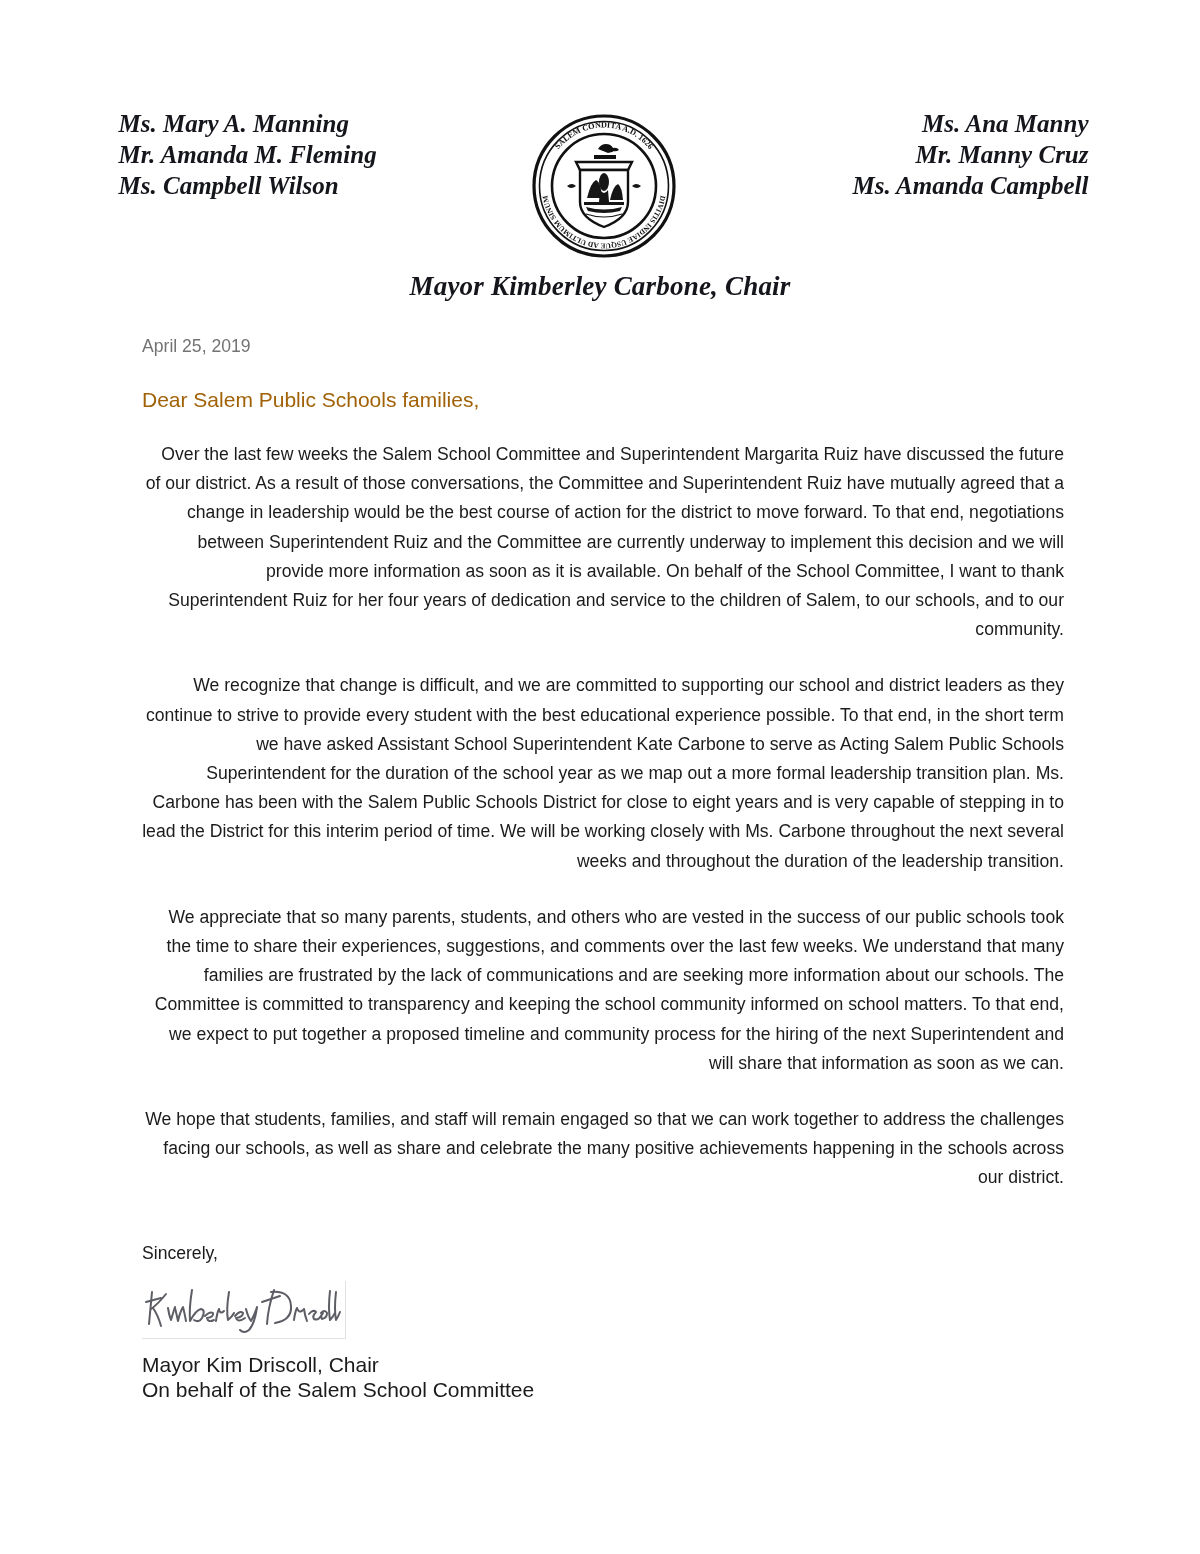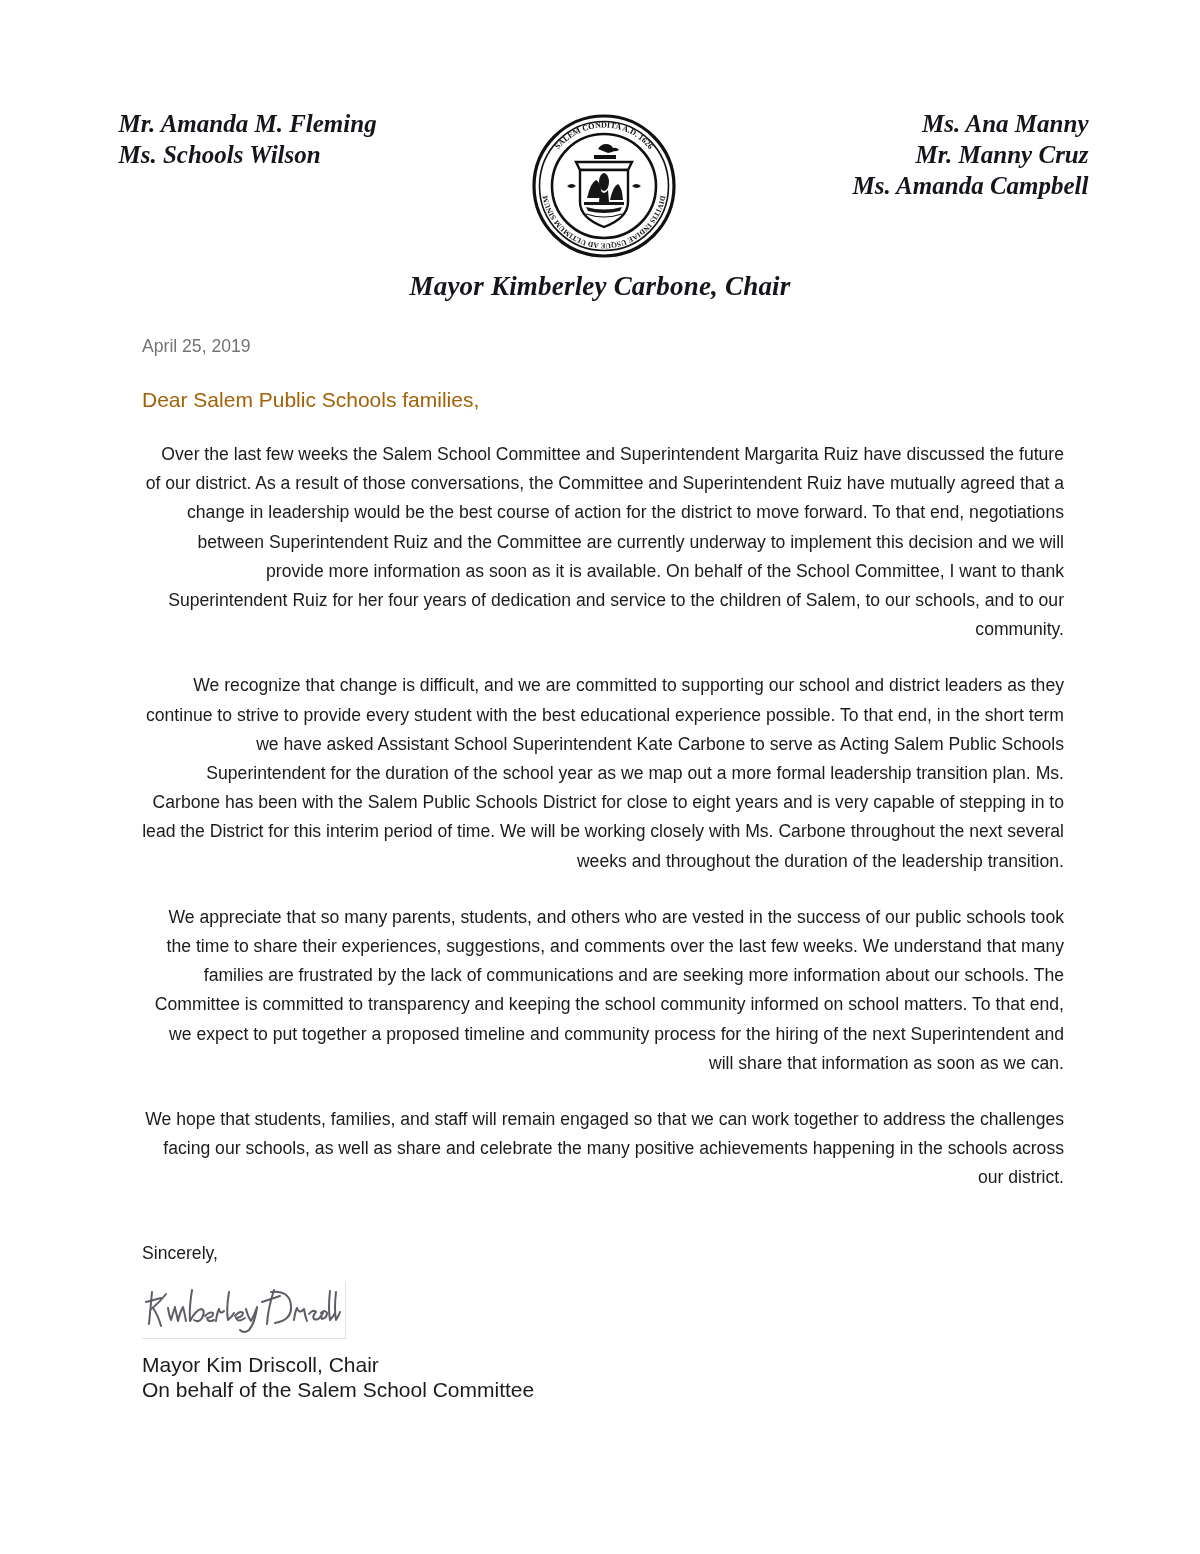--- a/index.html
+++ b/index.html
@@ -125,22 +125,23 @@
   .signoff div { white-space: nowrap; }
 </style>
 </head>
 <body>
 
 <div class="page">
 
   <div class="letterhead">
 
     <div class="names-col names-left">
+      <div>Ms. Mary A. Manning</div>
       <div>Mr. Amanda M. Fleming</div>
-      <div>Ms. Schools Wilson</div>
+      <div>Ms. Campbell Wilson</div>
     </div>
 
     <div class="seal-wrap">
       <svg width="160" height="152" viewBox="0 0 160 152">
         <g fill="none" stroke="#111111">
 
           <circle cx="80" cy="76" r="70" stroke-width="3.2"></circle>
           <circle cx="80" cy="76" r="64.5" stroke-width="1.6"></circle>
           <circle cx="80" cy="76" r="52" stroke-width="2.6"></circle>
         </g>

